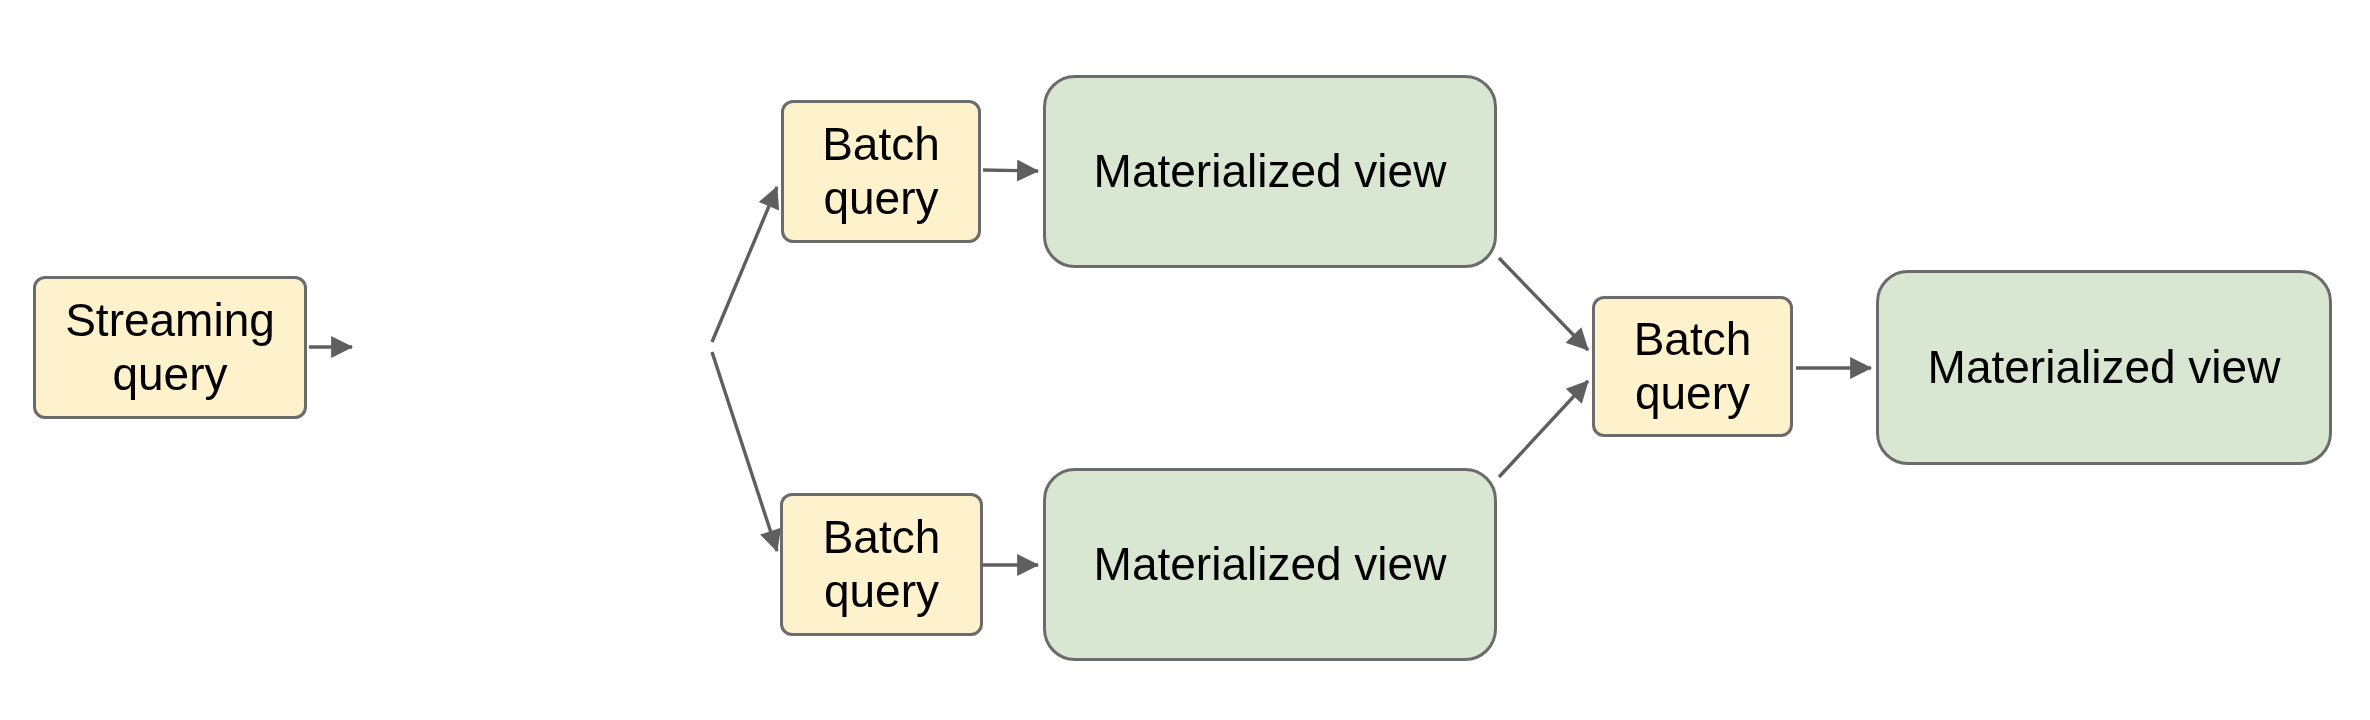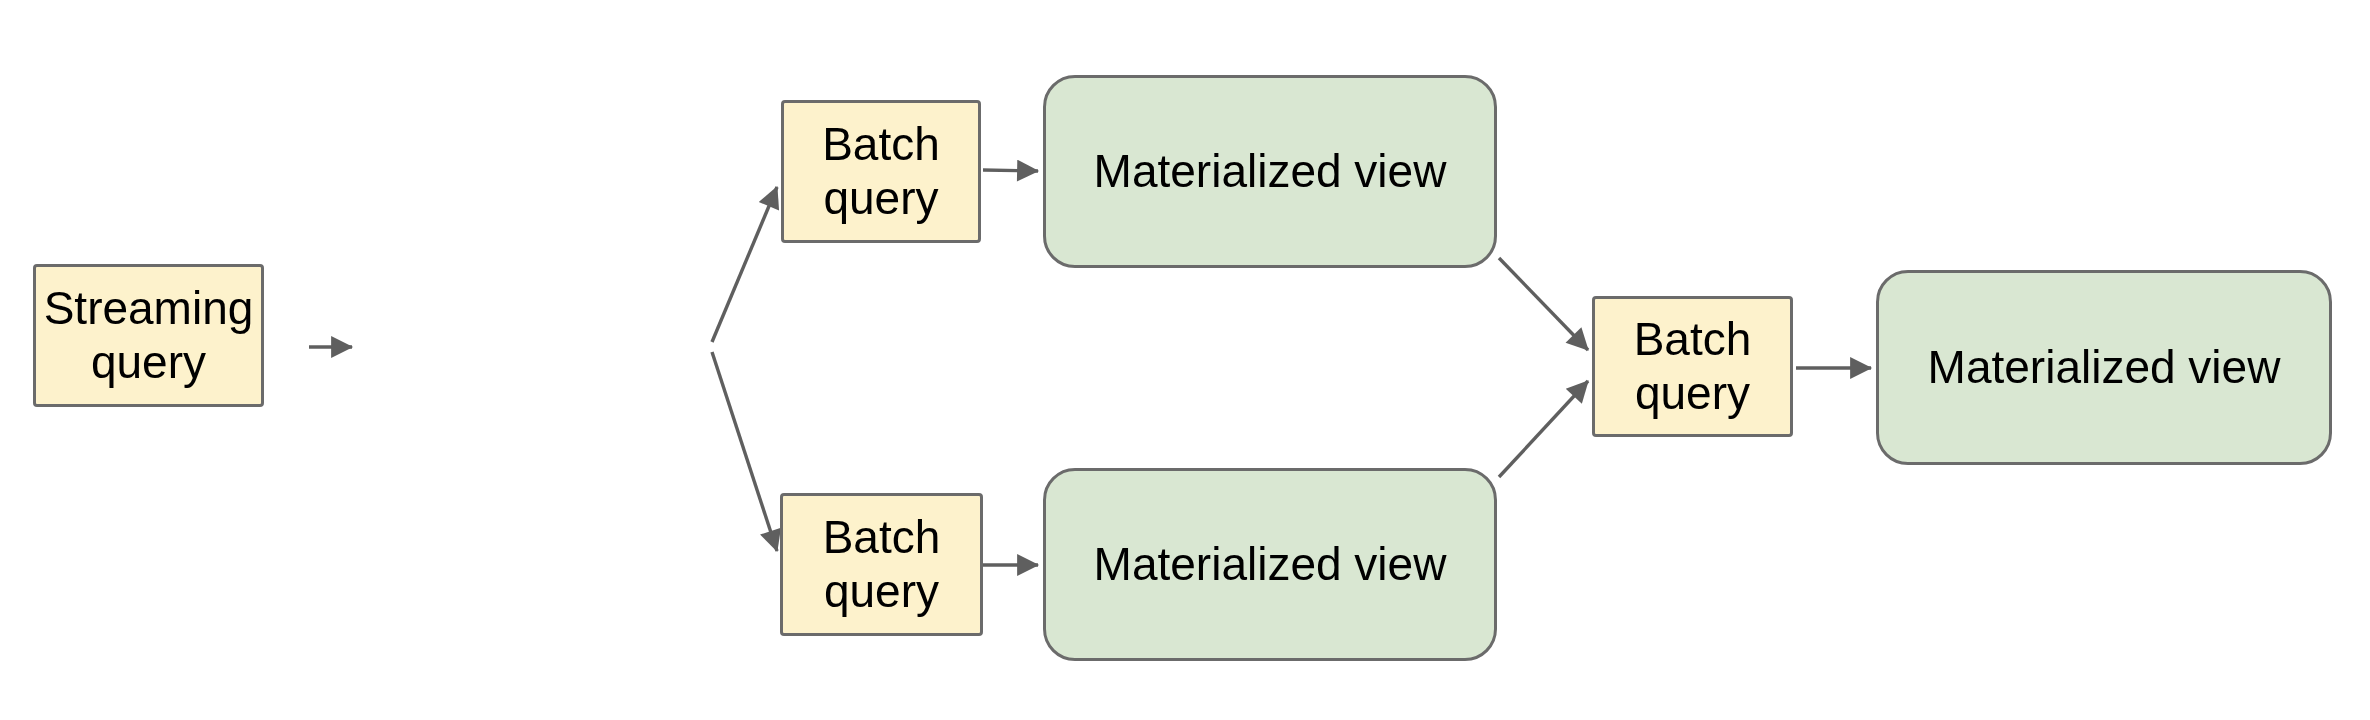--- a/index.html
+++ b/index.html
@@ -35,21 +35,21 @@
     display: flex;
     align-items: center;
     justify-content: center;
     text-align: center;
     border: 3px solid var(--border-color);
     color: var(--text-color);
     font-size: 46px;
     line-height: 1.17;
   }
   .node .label { display: block; padding: 0 8px; }
-  .node.yellow { background: var(--yellow-fill); border-radius: 4px; }
+  .node.yellow { background: var(--yellow-fill); border-radius: 12px; }
   .node.green  { background: var(--green-fill); border-radius: 32px; }
 </style>
 </head>
 <body>
 
 <div class="canvas">
 
   <svg class="edges-layer" viewBox="0 0 2370 720" width="2370" height="720" xmlns="http://www.w3.org/2000/svg">
     <defs>
       <marker id="arrow" viewBox="0 0 10 10" refX="9.5" refY="5" markerWidth="26" markerHeight="22" markerUnits="userSpaceOnUse" orient="auto">
@@ -59,21 +59,21 @@
     <line x1="309" y1="347" x2="352" y2="347" marker-end="url(#arrow)"></line>
     <line x1="712" y1="342" x2="777" y2="187" marker-end="url(#arrow)"></line>
     <line x1="712" y1="352" x2="777" y2="551" marker-end="url(#arrow)"></line>
     <line x1="983" y1="170" x2="1038" y2="171" marker-end="url(#arrow)"></line>
     <line x1="983" y1="565" x2="1038" y2="565" marker-end="url(#arrow)"></line>
     <line x1="1499" y1="258" x2="1588" y2="350" marker-end="url(#arrow)"></line>
     <line x1="1499" y1="477" x2="1588" y2="381" marker-end="url(#arrow)"></line>
     <line x1="1796" y1="368" x2="1871" y2="368" marker-end="url(#arrow)"></line>
   </svg>
 
-  <div class="node yellow" style="left:33px;   top:264px; width:231px; height:143px;">
+  <div class="node yellow" style="left:33px;   top:276px; width:274px; height:143px;">
     <span class="label">Streaming query</span>
   </div>
 
 
   <div class="node yellow" style="left:781px;  top:100px; width:200px; height:143px;">
     <span class="label">Batch query</span>
   </div>
 
   <div class="node green" style="left:1043px; top:75px;  width:454px; height:193px;">
     <span class="label">Materialized view</span>

